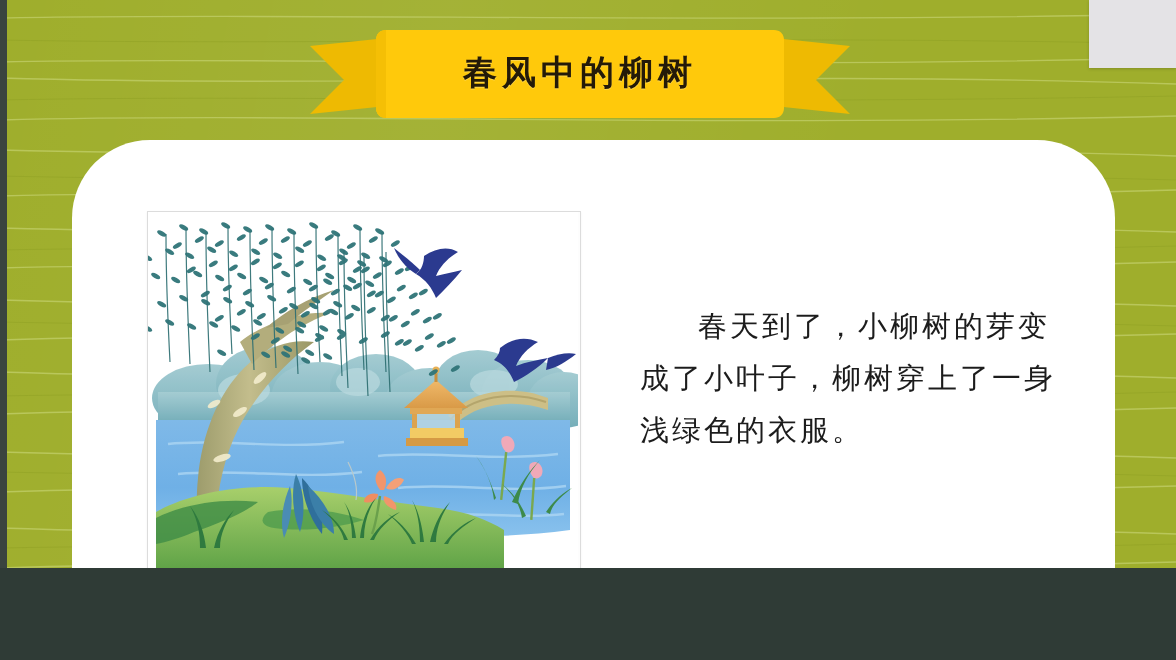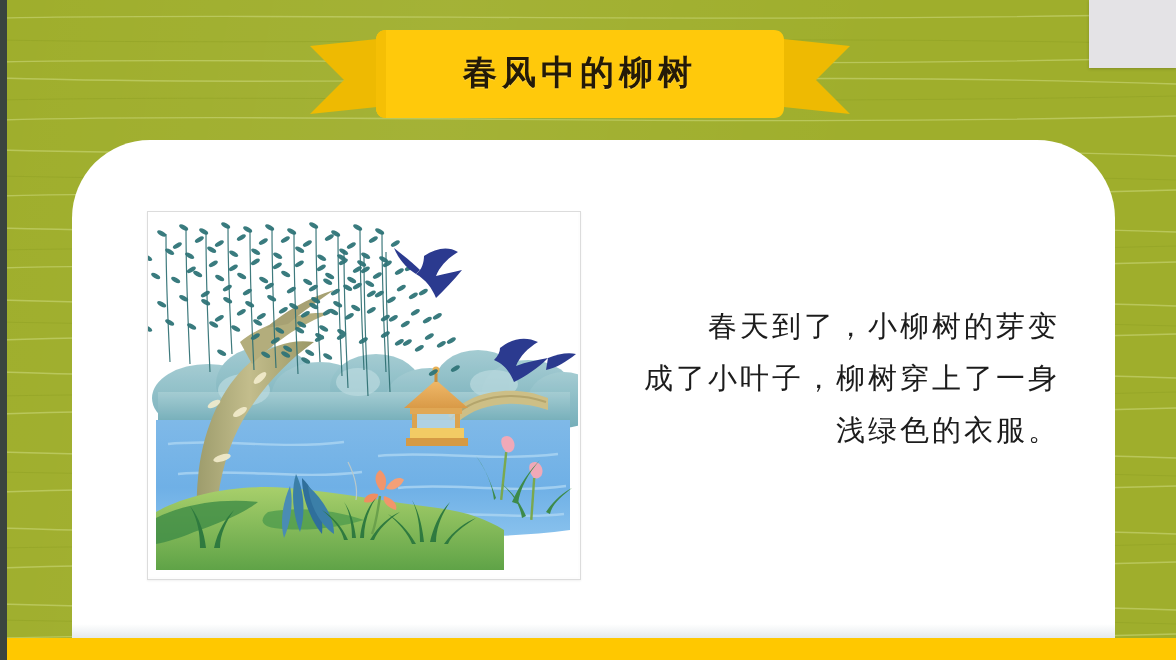--- a/index.html
+++ b/index.html
@@ -10,21 +10,21 @@
   body {
     width: 1176px;
     height: 660px;
     overflow: hidden;
     font-family: "Liberation Serif", "DejaVu Serif", serif;
   }
 
   #slide {
     position: relative;
     width: 1176px;
-    height: 660px;
+    height: 568px;
     overflow: hidden;
     background: #ef4444;
   }
 
   
   .frame-strip-left {
     position: absolute;
     left: 0; top: 0;
     width: 7px; height: 660px;
     background: #3a443f;
@@ -136,21 +136,20 @@
     left: 640px;
     top: 300px;
     width: 420px;
     font-family: "Liberation Serif", "DejaVu Serif", serif;
     font-size: 29px;
     line-height: 52px;
     letter-spacing: 3px;
     color: #1c1c1c;
     text-indent: 58px;
     z-index: 15;
-    text-align: right;
   }
 </style>
 </head>
 <body>
 
 <div id="slide">
 
   <div class="bg">
     <svg width="1176" height="660" viewBox="0 0 1176 660">
       <g stroke="#c2cf6a" stroke-width="1.4" fill="none" opacity="0.75">

